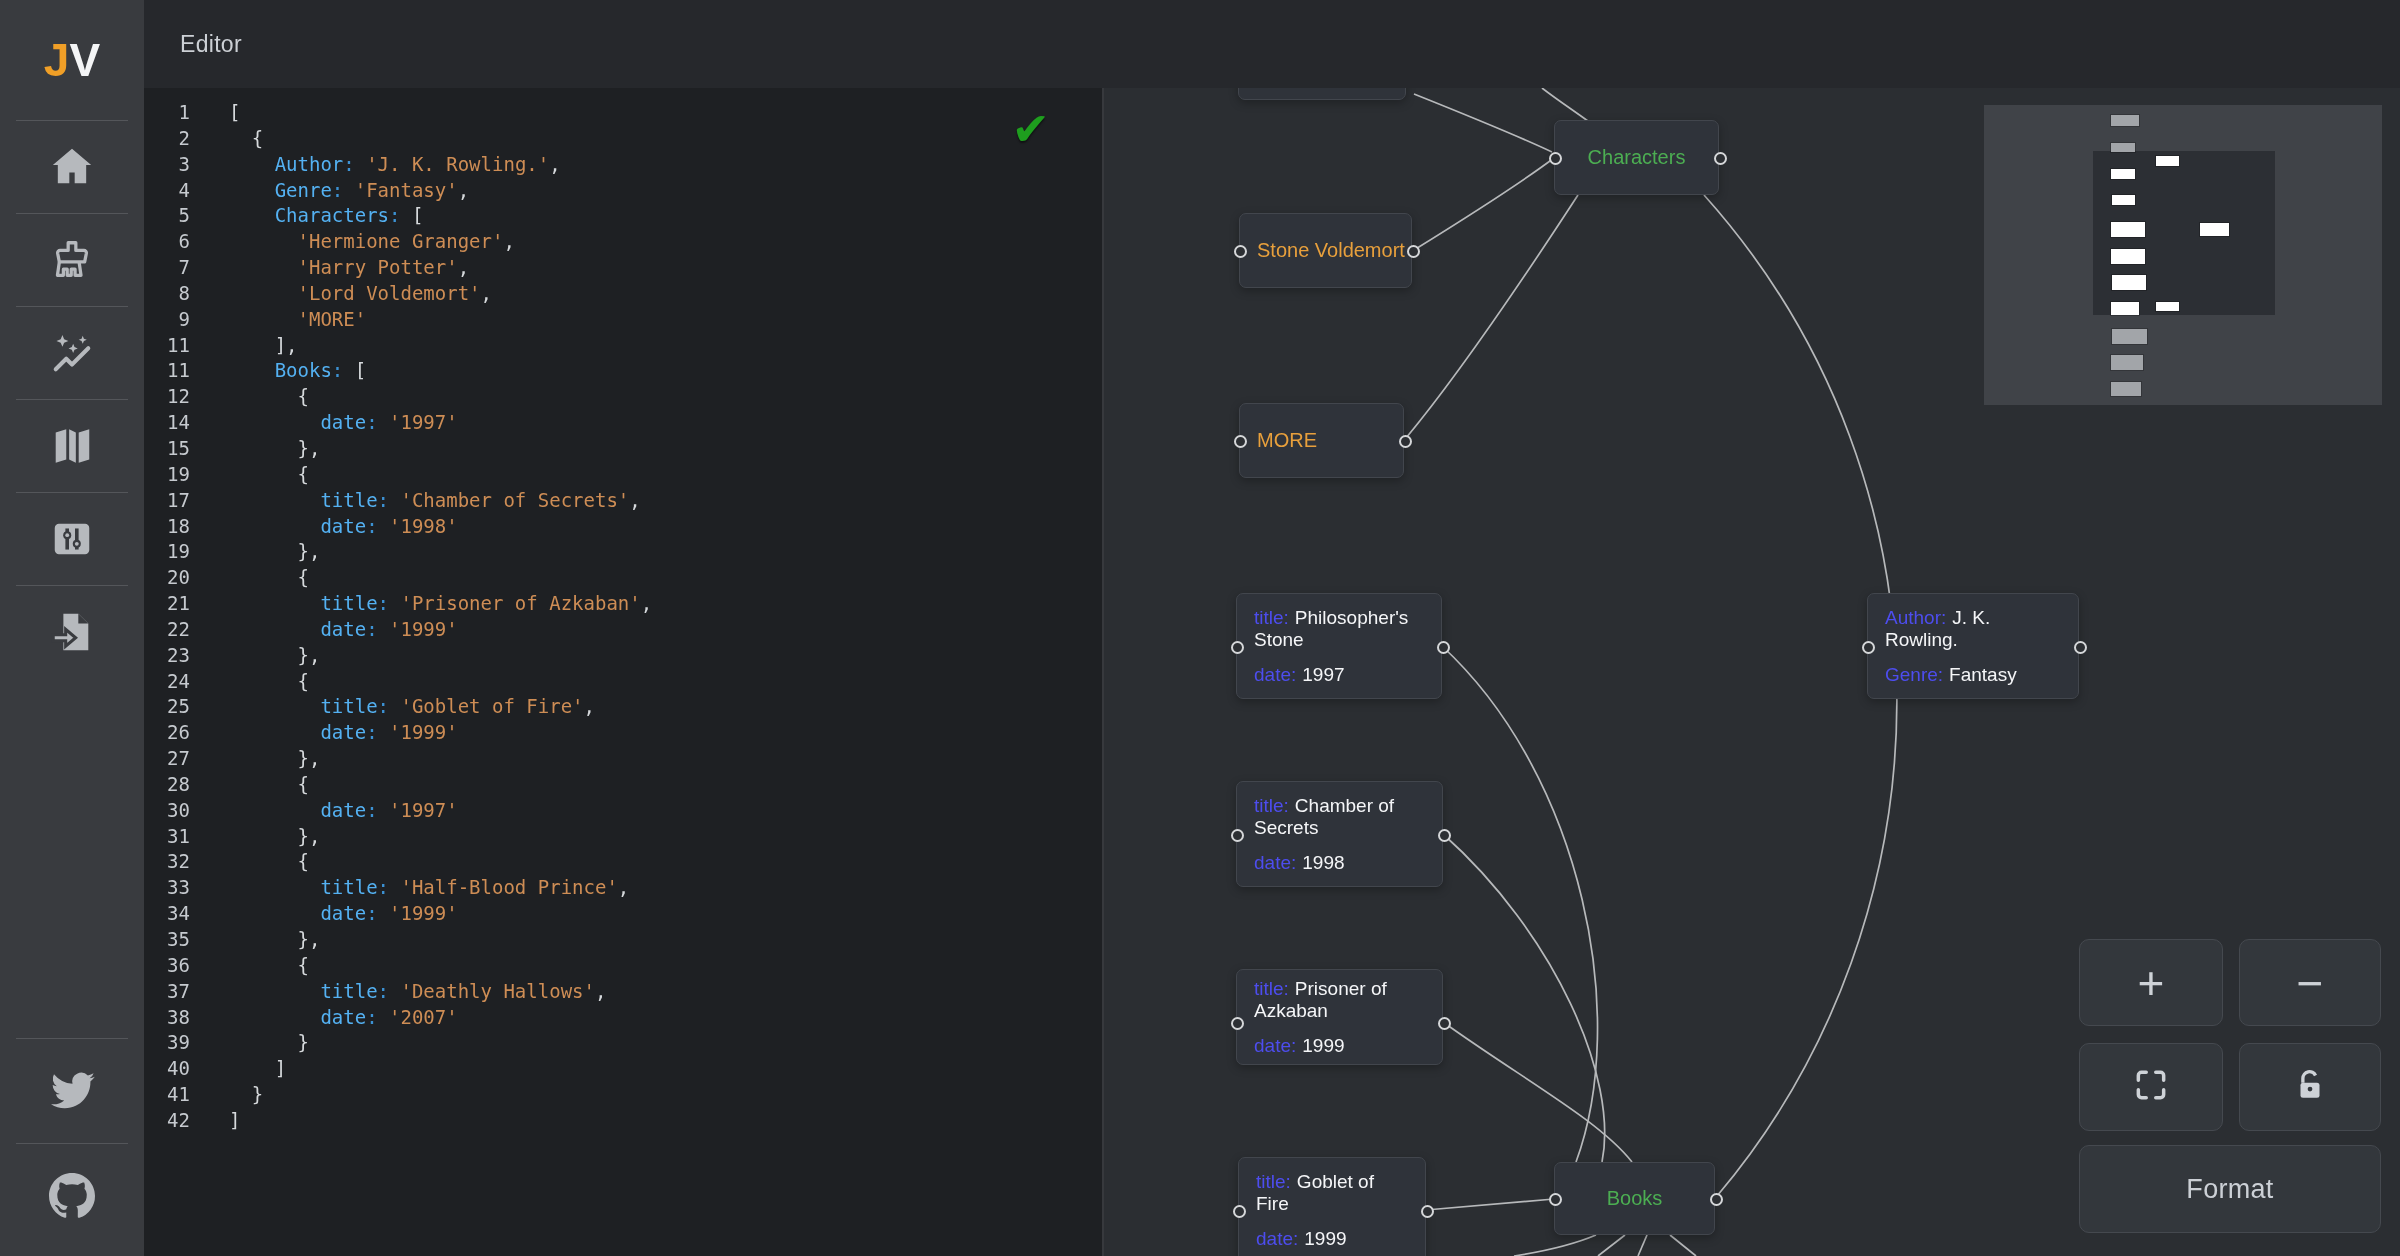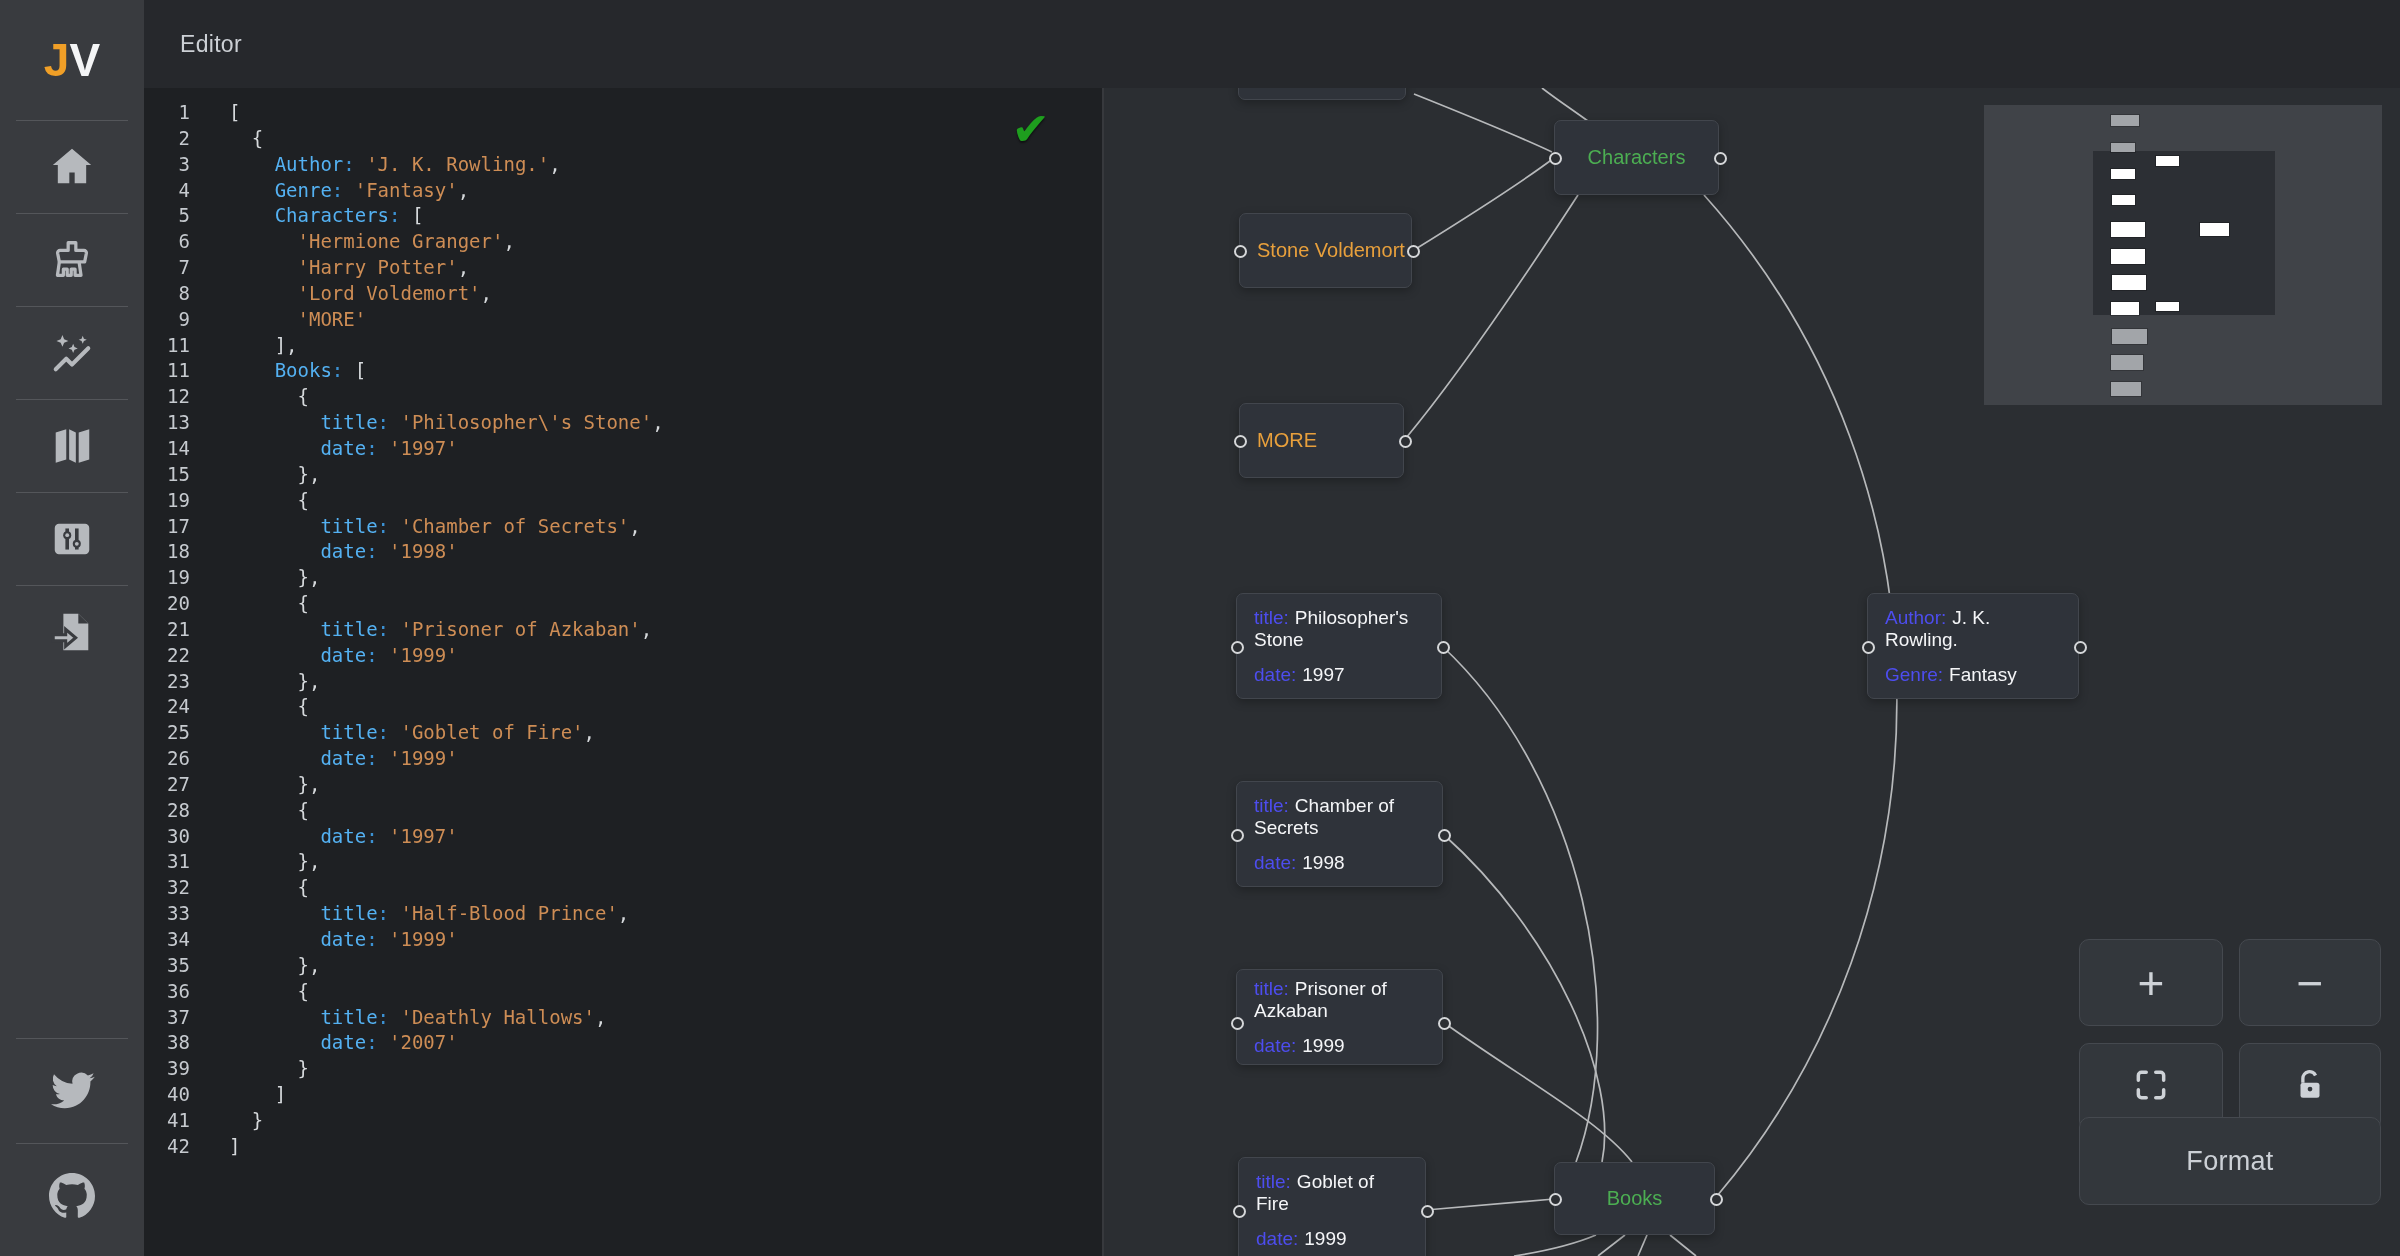--- a/index.html
+++ b/index.html
@@ -62,21 +62,21 @@
   .mm-white{background:#ffffff;outline:1px solid rgba(0,0,0,.25)}
   .mm-gray{background:#a2a5a9;outline:1px solid rgba(0,0,0,.2)}
 
   
   .ctrl-btn{position:absolute;background:#33373c;border:1px solid #45494f;border-radius:10px;
             display:flex;align-items:center;justify-content:center;color:#ced2d7;cursor:pointer}
   .btn-zoom-in {left:975px;top:851px;width:142px;height:85px}
   .btn-zoom-out{left:1135px;top:851px;width:140px;height:85px}
   .btn-center  {left:975px;top:955px;width:142px;height:86px}
   .btn-lock    {left:1135px;top:955px;width:140px;height:86px}
-  .btn-format  {left:975px;top:1029px;width:300px;height:86px}
+  .btn-format  {left:975px;top:1057px;width:300px;height:86px}
   .sym{font-size:46px;font-weight:400;line-height:1}
   .ctrl-btn svg{width:38px;height:38px}
   .format-label{font-size:27px;color:#ccd0d6;letter-spacing:.3px}
 </style>
 </head>
 <body>
 
 <aside class="sidebar">
   <div class="logo">
     <span class="j">J</span>
@@ -175,21 +175,20 @@
       <div class="code-line"><span class="gutter">3</span><span class="code"><span class="tok-p">      </span><span class="tok-k">Author</span><span class="tok-c">: </span><span class="tok-s">'J. K. Rowling.'</span><span class="tok-p">,</span></span></div>
       <div class="code-line"><span class="gutter">4</span><span class="code"><span class="tok-p">      </span><span class="tok-k">Genre</span><span class="tok-c">: </span><span class="tok-s">'Fantasy'</span><span class="tok-p">,</span></span></div>
       <div class="code-line"><span class="gutter">5</span><span class="code"><span class="tok-p">      </span><span class="tok-k">Characters</span><span class="tok-c">: </span><span class="tok-p">[</span></span></div>
       <div class="code-line"><span class="gutter">6</span><span class="code"><span class="tok-p">        </span><span class="tok-s">'Hermione Granger'</span><span class="tok-p">,</span></span></div>
       <div class="code-line"><span class="gutter">7</span><span class="code"><span class="tok-p">        </span><span class="tok-s">'Harry Potter'</span><span class="tok-p">,</span></span></div>
       <div class="code-line"><span class="gutter">8</span><span class="code"><span class="tok-p">        </span><span class="tok-s">'Lord Voldemort'</span><span class="tok-p">,</span></span></div>
       <div class="code-line"><span class="gutter">9</span><span class="code"><span class="tok-p">        </span><span class="tok-s">'MORE'</span></span></div>
       <div class="code-line"><span class="gutter">11</span><span class="code"><span class="tok-p">      ],</span></span></div>
       <div class="code-line"><span class="gutter">11</span><span class="code"><span class="tok-p">      </span><span class="tok-k">Books</span><span class="tok-c">: </span><span class="tok-p">[</span></span></div>
       <div class="code-line"><span class="gutter">12</span><span class="code"><span class="tok-p">        {</span></span></div>
-      <div class="code-line"><span class="gutter">13</span><span class="code"><span class="tok-p">          </span><span class="tok-k">title</span><span class="tok-c">: </span><span class="tok-s">'Philosopher\'s Stone'</span><span class="tok-p">,</span></span></div>
       <div class="code-line"><span class="gutter">14</span><span class="code"><span class="tok-p">          </span><span class="tok-k">date</span><span class="tok-c">: </span><span class="tok-s">'1997'</span></span></div>
       <div class="code-line"><span class="gutter">15</span><span class="code"><span class="tok-p">        },</span></span></div>
       <div class="code-line"><span class="gutter">19</span><span class="code"><span class="tok-p">        {</span></span></div>
       <div class="code-line"><span class="gutter">17</span><span class="code"><span class="tok-p">          </span><span class="tok-k">title</span><span class="tok-c">: </span><span class="tok-s">'Chamber of Secrets'</span><span class="tok-p">,</span></span></div>
       <div class="code-line"><span class="gutter">18</span><span class="code"><span class="tok-p">          </span><span class="tok-k">date</span><span class="tok-c">: </span><span class="tok-s">'1998'</span></span></div>
       <div class="code-line"><span class="gutter">19</span><span class="code"><span class="tok-p">        },</span></span></div>
       <div class="code-line"><span class="gutter">20</span><span class="code"><span class="tok-p">        {</span></span></div>
       <div class="code-line"><span class="gutter">21</span><span class="code"><span class="tok-p">          </span><span class="tok-k">title</span><span class="tok-c">: </span><span class="tok-s">'Prisoner of Azkaban'</span><span class="tok-p">,</span></span></div>
       <div class="code-line"><span class="gutter">22</span><span class="code"><span class="tok-p">          </span><span class="tok-k">date</span><span class="tok-c">: </span><span class="tok-s">'1999'</span></span></div>
       <div class="code-line"><span class="gutter">23</span><span class="code"><span class="tok-p">        },</span></span></div>

